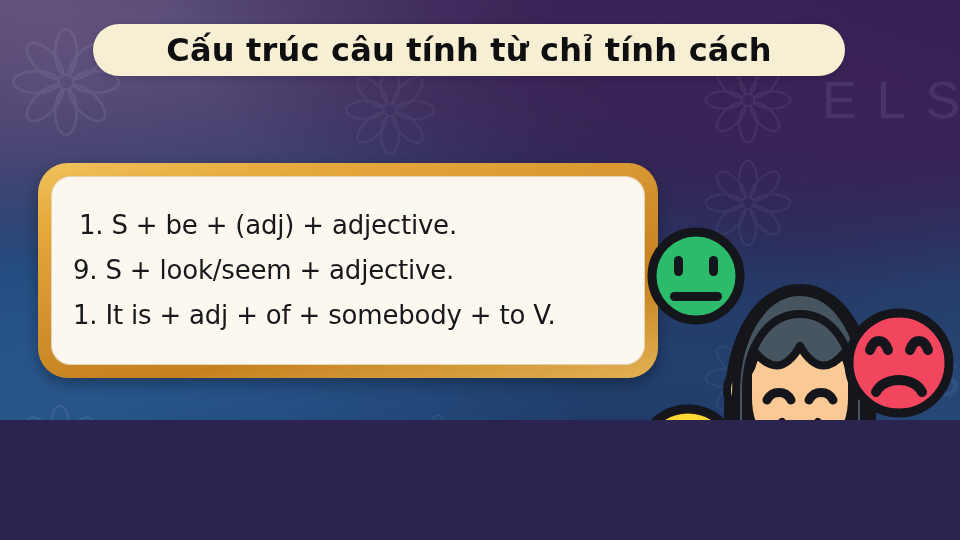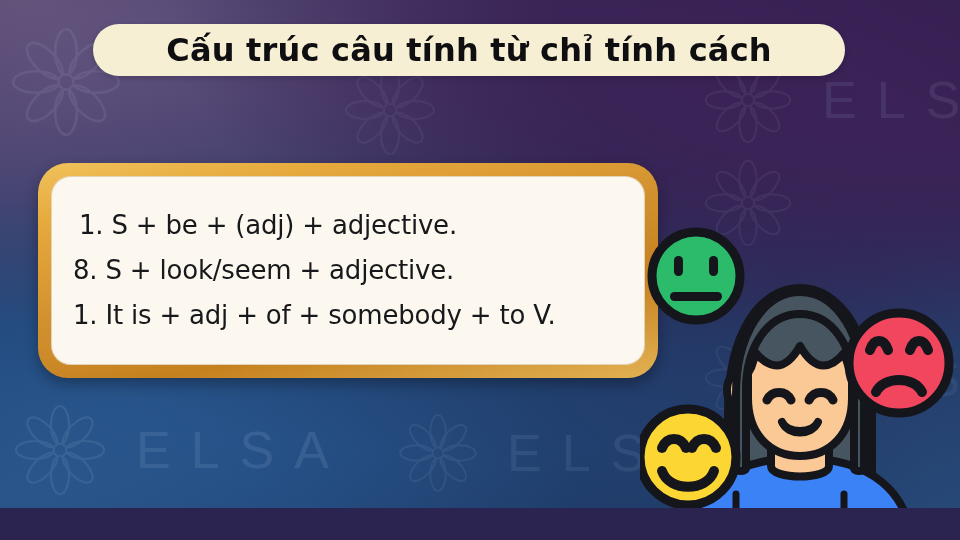--- a/index.html
+++ b/index.html
@@ -4,21 +4,21 @@
 <style>
   * { margin:0; padding:0; box-sizing:border-box; }
   html,body { width:960px; height:540px; }
   body {
     font-family:"Liberation Sans", sans-serif;
     overflow:hidden;
     background:#2b2350;
   }
   #stage {
     position:relative;
-    width:960px; height:508px;
+    width:960px; height:420px;
     overflow:hidden;
   }
 
   
   .bg-base {
     position:absolute; inset:0;
     background:
       radial-gradient(115% 95% at 96% 4%, #3b2258 0%, #3a2356 32%, rgba(58,35,86,0) 68%),
       radial-gradient(120% 110% at 2% 0%, #6b5a84 0%, #564a77 22%, rgba(86,74,119,0) 58%),
       radial-gradient(135% 120% at 0% 100%, #2e6099 0%, #27548b 20%, #21406f 45%, rgba(33,64,111,0) 72%),
@@ -208,21 +208,21 @@
 
   <div class="bg-vignette"></div>
 
   <div class="title-pill">
     <span class="title-text">Cấu trúc câu tính từ chỉ tính cách</span>
   </div>
 
   <div class="card-outer">
     <div class="card-inner">
       <div class="rule-line">1. S + be + (adj) + adjective.</div>
-      <div class="rule-line">8. S + look/seem + adjective.</div>
+      <div class="rule-line">9. S + look/seem + adjective.</div>
       <div class="rule-line">1. It is + adj + of + somebody + to V.</div>
     </div>
   </div>
 
   <div class="illustration">
     <svg width="320" height="318" viewBox="0 0 320 318">
       <defs>
         <clipPath id="clipFrame">
             <rect x="0" y="0" width="320" height="318"></rect>
           </clipPath>

